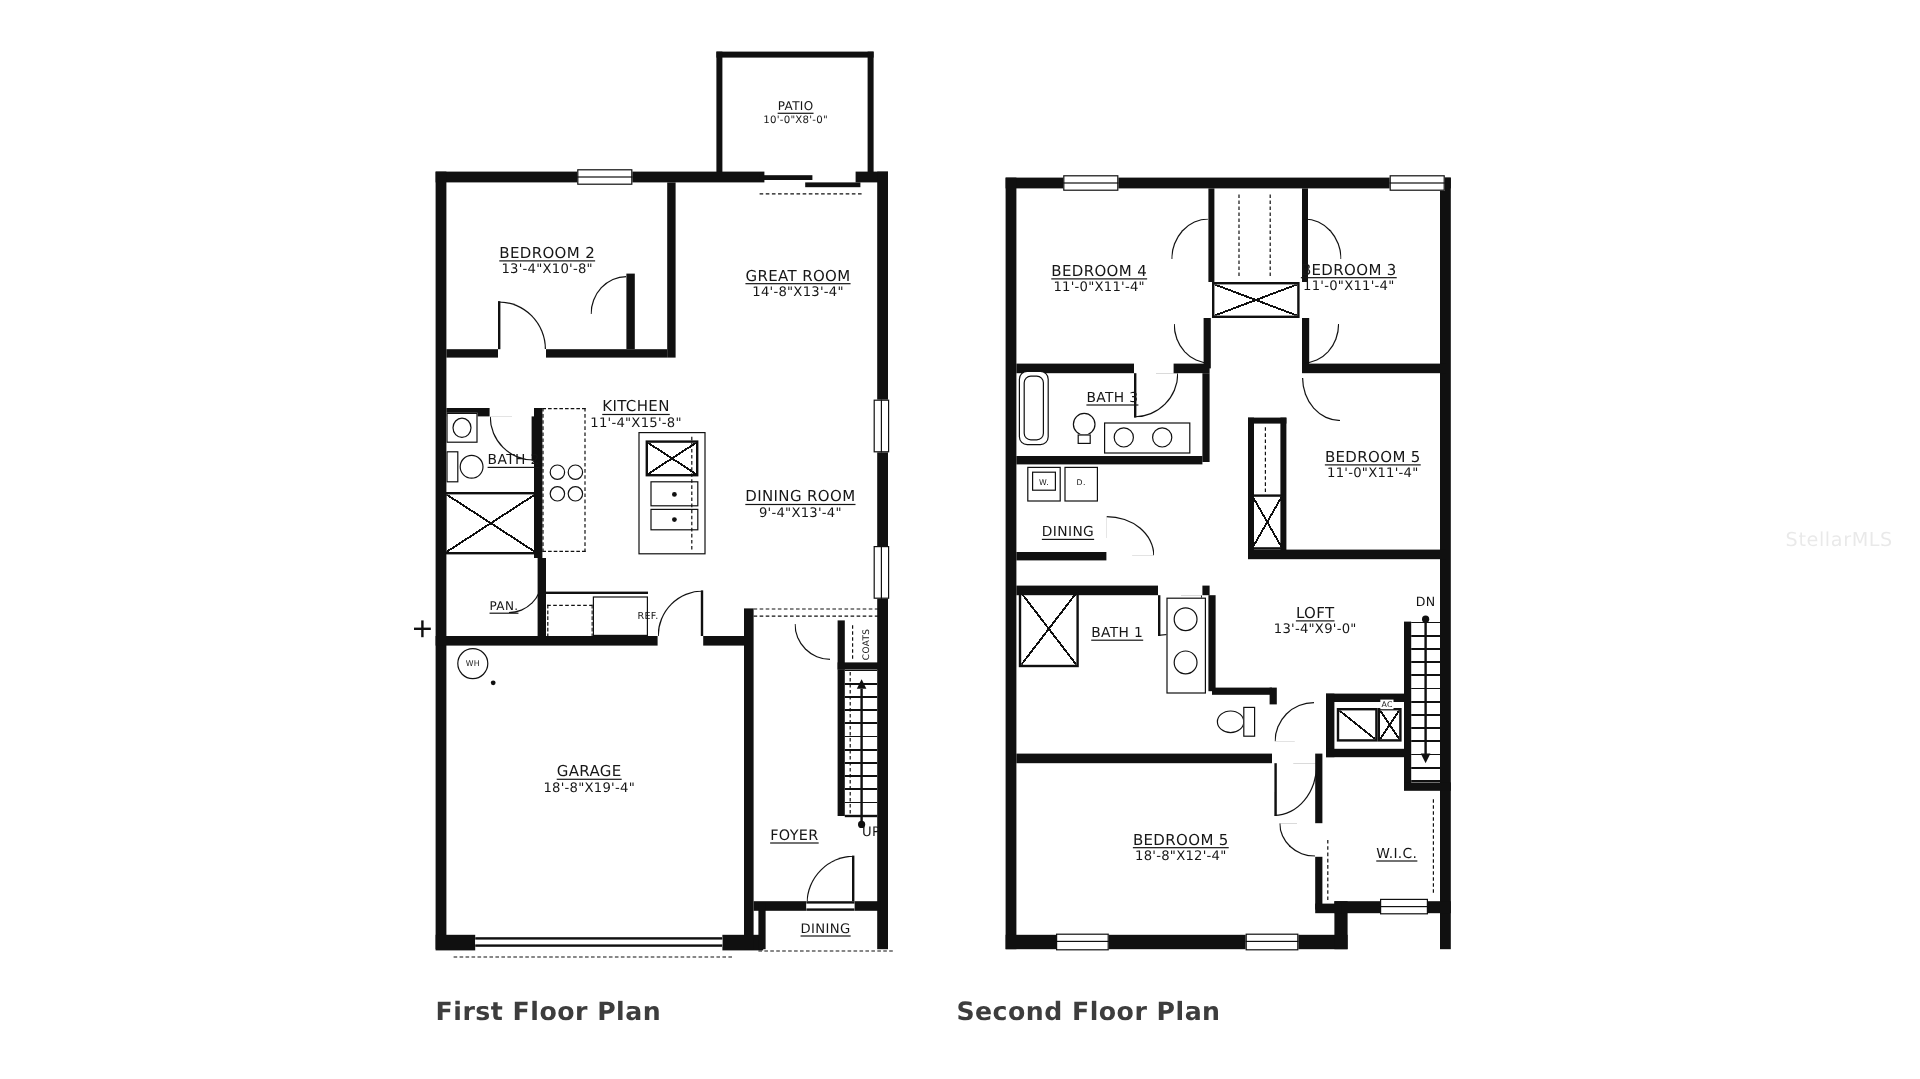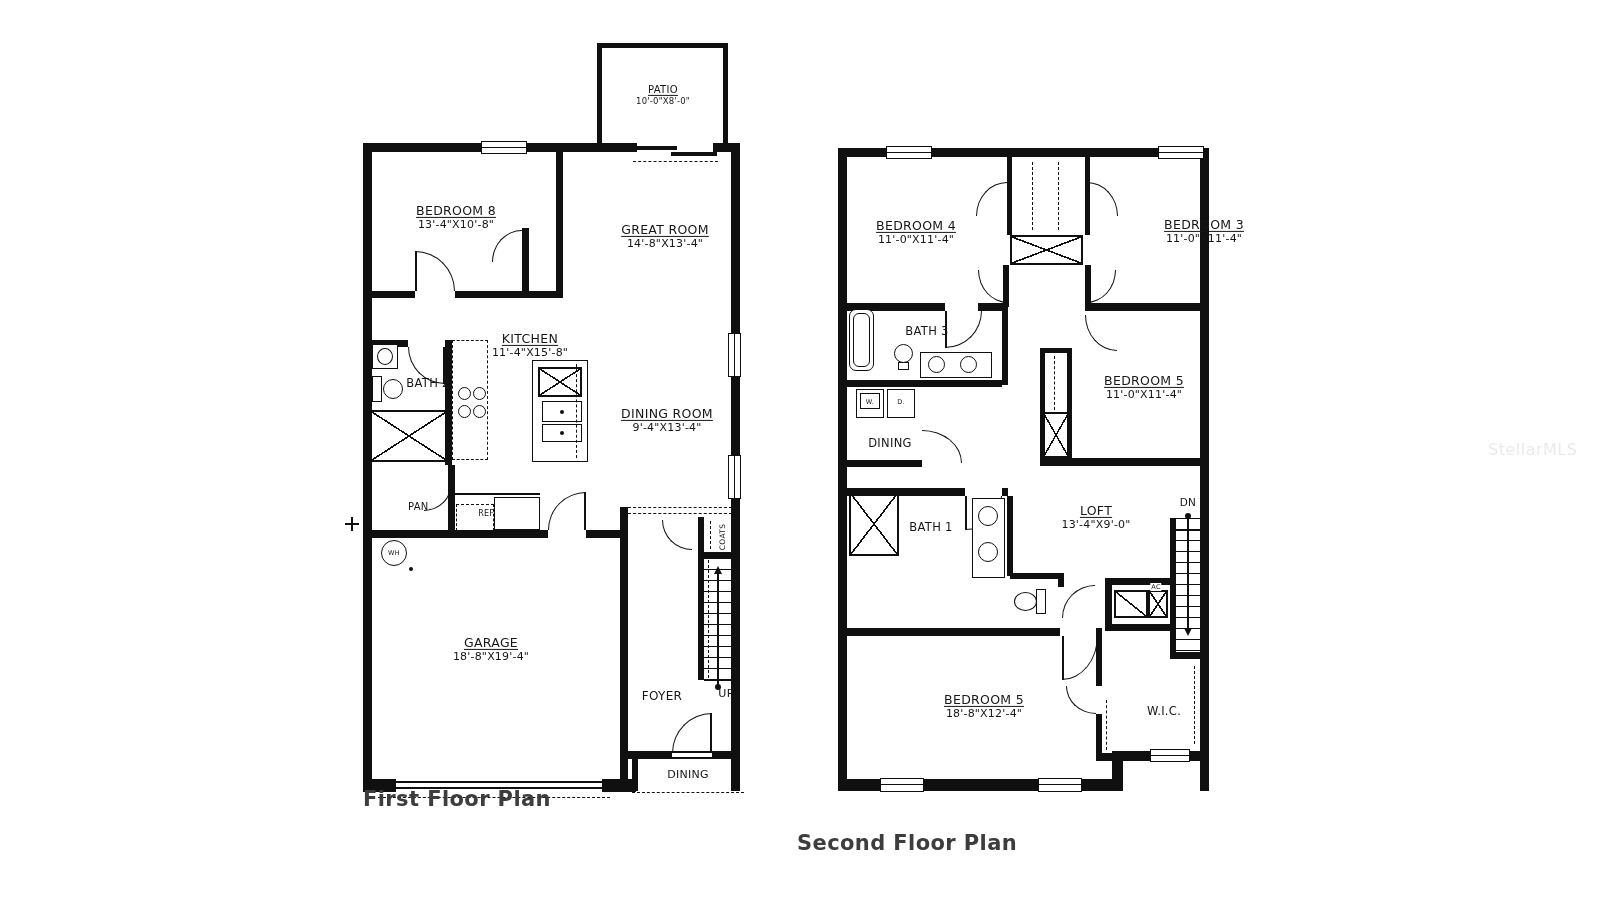--- a/index.html
+++ b/index.html
@@ -25,21 +25,21 @@
   .arc.tr{border-top:1.4px solid #101010;border-right:1.4px solid #101010;border-top-right-radius:100% 100%;}
   .arc.bl{border-bottom:1.4px solid #101010;border-left:1.4px solid #101010;border-bottom-left-radius:100% 100%;}
   .arc.br{border-bottom:1.4px solid #101010;border-right:1.4px solid #101010;border-bottom-right-radius:100% 100%;}
   .dash-h{position:absolute;border-top:1.5px dashed #101010;}
   .dash-v{position:absolute;border-left:1.5px dashed #101010;}
   .stairs{position:absolute;background:repeating-linear-gradient(to bottom,#101010 0 1.5px,transparent 1.5px 11px);}
   .rlabel{position:absolute;transform:translate(-50%,-50%);text-align:center;color:#161616;line-height:1.2;white-space:nowrap;}
   .rlabel .nm{font-size:12.5px;letter-spacing:.3px;text-decoration:underline;text-underline-offset:2px;}
   .rlabel .dm{font-size:11px;letter-spacing:.2px;}
   .slabel{position:absolute;transform:translate(-50%,-50%);color:#161616;white-space:nowrap;letter-spacing:.3px;}
-  .slabel.u{text-underline-offset:2px;}
+  .slabel.u{text-decoration:underline;text-underline-offset:2px;}
   .vtext{writing-mode:vertical-rl;transform:translate(-50%,-50%) rotate(180deg);}
   .tri-up{position:absolute;width:0;height:0;border-left:4px solid transparent;border-right:4px solid transparent;border-bottom:8px solid #101010;}
   .tri-down{position:absolute;width:0;height:0;border-left:4px solid transparent;border-right:4px solid transparent;border-top:8px solid #101010;}
   .dot{position:absolute;background:#101010;border-radius:50%;}
   .plan-title{position:absolute;font-weight:700;font-size:21px;color:#3d3d3d;letter-spacing:.4px;}
   .watermark{position:absolute;font-size:16px;color:rgba(40,40,40,.10);letter-spacing:.5px;}
 </style>
 </head>
 <body>
 
@@ -104,21 +104,21 @@
   <div class="box" style="left:532px;top:360px;width:56px;height:102px"></div>
   <div class="xbox" style="left:538px;top:367px;width:44px;height:30px"></div>
   <div class="box" style="left:542px;top:401px;width:40px;height:21px"></div>
   <div class="dot" style="left:560px;top:410px;width:4px;height:4px"></div>
   <div class="box" style="left:542px;top:424px;width:40px;height:18px"></div>
   <div class="dot" style="left:560px;top:431px;width:4px;height:4px"></div>
   <div class="dash-v" style="left:576px;top:364px;height:94px"></div>
   <div class="ln" style="left:455px;top:493px;width:85px;height:2px"></div>
   <div class="dashedb" style="left:456px;top:504px;width:38px;height:27px"></div>
   <div class="box" style="left:494px;top:497px;width:46px;height:33px"></div>
-  <div class="slabel" style="left:487px;top:513px;font-size:8px">REF.</div>
+  <div class="slabel" style="left:540px;top:513px;font-size:8px">REF.</div>
 
   <div class="box oval" style="left:381px;top:540px;width:26px;height:26px"></div>
   <div class="slabel" style="left:394px;top:553px;font-size:6.5px">WH</div>
   <div class="dot" style="left:409px;top:567px;width:4px;height:4px"></div>
   <div class="ln" style="left:345px;top:523px;width:14px;height:2px"></div>
   <div class="ln" style="left:351px;top:517px;width:2px;height:14px"></div>
 
   <div class="w" style="left:698px;top:517px;width:6px;height:41px"></div>
   <div class="w" style="left:698px;top:552px;width:36px;height:6px"></div>
   <div class="dash-v" style="left:710px;top:521px;height:28px"></div>
@@ -138,21 +138,21 @@
   <div class="arc tl" style="left:672px;top:713px;width:40px;height:40px"></div>
   <div class="ln" style="left:710px;top:713px;width:2px;height:40px"></div>
   <div class="gdoor" style="left:672px;top:751px;width:40px;height:8px"></div>
   <div class="w" style="left:632px;top:753px;width:6px;height:38px"></div>
   <div class="dash-h" style="left:632px;top:792px;width:112px"></div>
 
   <div class="gdoor" style="left:396px;top:781px;width:206px;height:8px"></div>
   <div class="dash-h" style="left:378px;top:797px;width:232px"></div>
 
   <div class="rlabel" style="left:456px;top:217px">
-    <div class="nm">BEDROOM 8</div>
+    <div class="nm">BEDROOM 2</div>
       <div class="dm">13'-4"X10'-8"</div>
   </div>
   <div class="rlabel" style="left:665px;top:236px">
     <div class="nm">GREAT ROOM</div>
       <div class="dm">14'-8"X13'-4"</div>
   </div>
   <div class="rlabel" style="left:530px;top:345px">
     <div class="nm">KITCHEN</div>
       <div class="dm">11'-4"X15'-8"</div>
   </div>
@@ -264,37 +264,37 @@
   <div class="w" style="left:1096px;top:714px;width:6px;height:44px"></div>
   <div class="w" style="left:1096px;top:753px;width:22px;height:8px"></div>
   <div class="arc bl" style="left:1066px;top:686px;width:30px;height:28px"></div>
   <div class="dash-v" style="left:1194px;top:666px;height:78px"></div>
   <div class="dash-v" style="left:1106px;top:700px;height:50px"></div>
 
   <div class="rlabel" style="left:916px;top:232px">
     <div class="nm">BEDROOM 4</div>
       <div class="dm">11'-0"X11'-4"</div>
   </div>
-  <div class="rlabel" style="left:1204px;top:231px">
+  <div class="rlabel" style="left:1124px;top:231px">
     <div class="nm">BEDROOM 3</div>
       <div class="dm">11'-0"X11'-4"</div>
   </div>
   <div class="slabel u" style="left:927px;top:331px;font-size:11.5px">BATH 3</div>
   <div class="rlabel" style="left:1144px;top:387px">
     <div class="nm">BEDROOM 5</div>
       <div class="dm">11'-0"X11'-4"</div>
   </div>
   <div class="slabel u" style="left:931px;top:527px;font-size:11.5px">BATH 1</div>
   <div class="rlabel" style="left:1096px;top:517px">
     <div class="nm">LOFT</div>
       <div class="dm">13'-4"X9'-0"</div>
   </div>
   <div class="rlabel" style="left:984px;top:706px">
     <div class="nm">BEDROOM 5</div>
       <div class="dm">18'-8"X12'-4"</div>
   </div>
   <div class="slabel u" style="left:1164px;top:711px;font-size:11.5px">W.I.C.</div>
 
-  <div class="plan-title" style="left:363px;top:787px">First Floor Plan</div>
+  <div class="plan-title" style="left:363px;top:831px">First Floor Plan</div>
   <div class="plan-title" style="left:797px;top:831px">Second Floor Plan</div>
   <div class="watermark" style="left:1488px;top:440px">StellarMLS</div>
 
 </div>
 
 </body></html>

